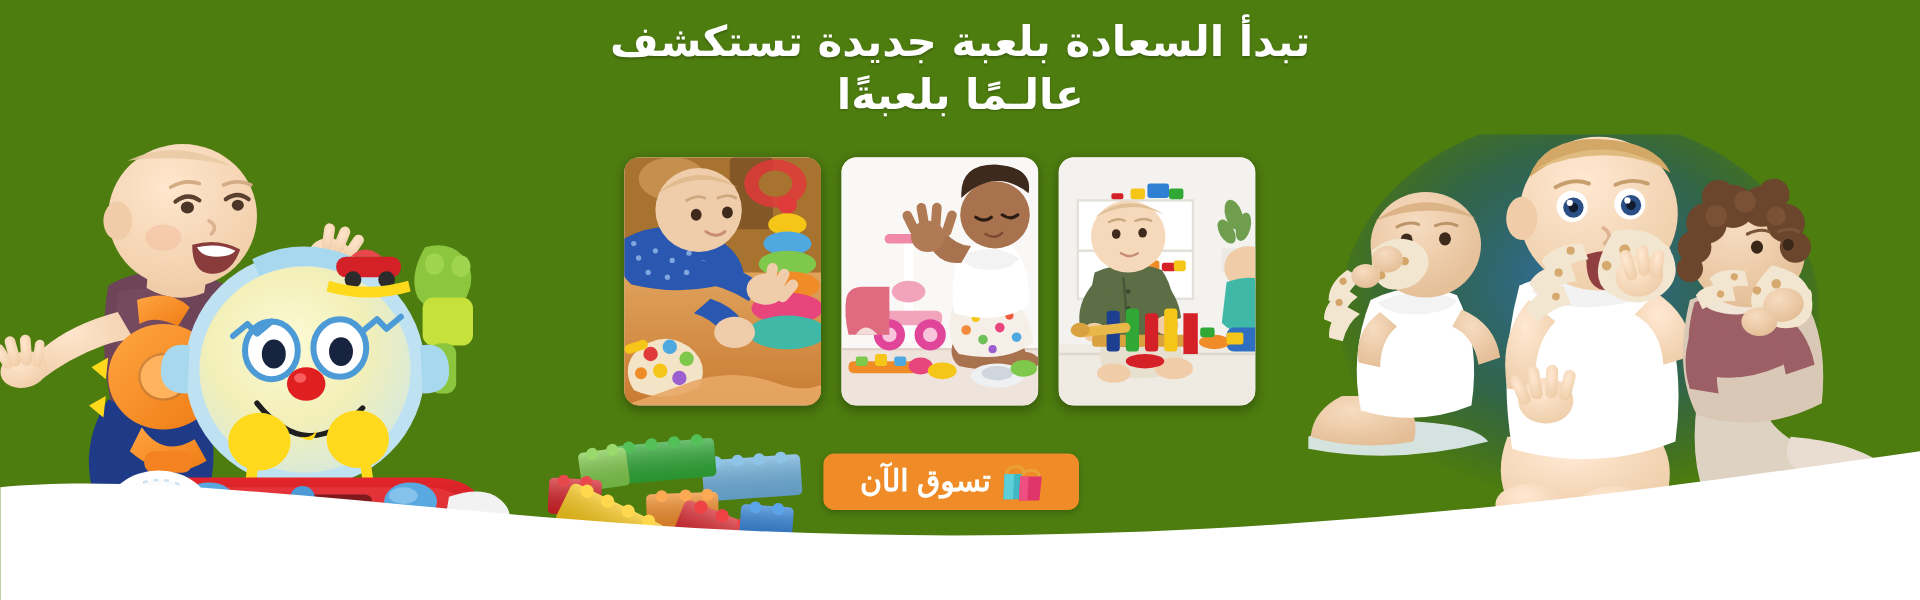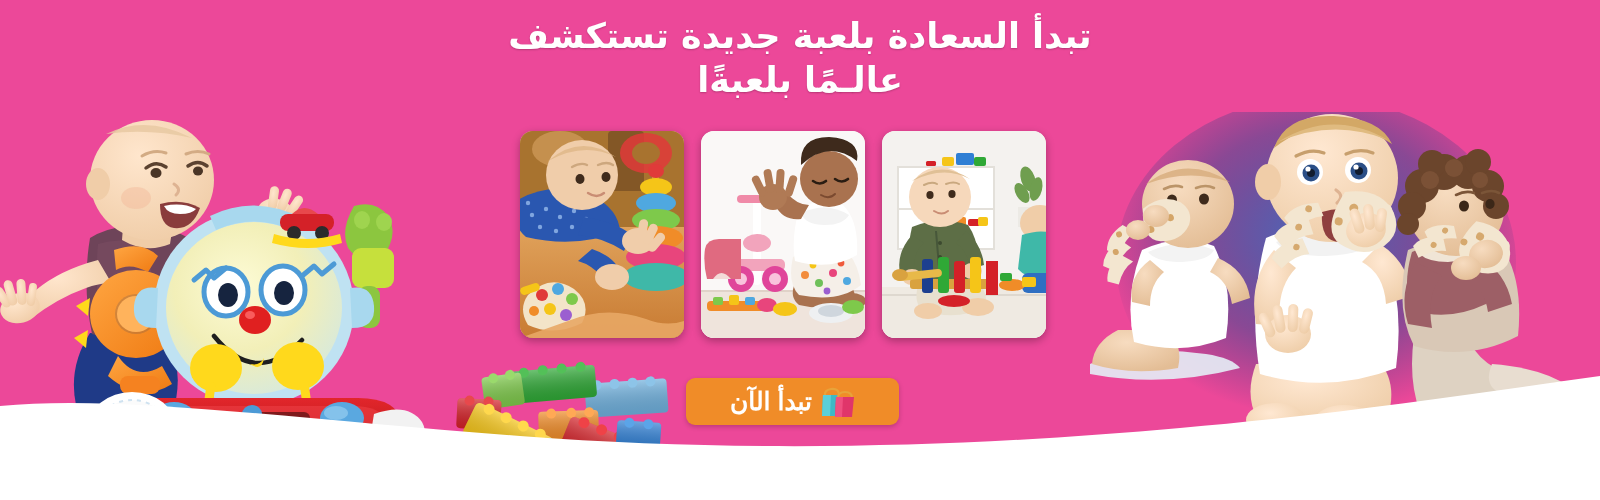--- a/index.html
+++ b/index.html
@@ -7,21 +7,21 @@
   html, body {
     width:1600px; height:500px;
     overflow:hidden;
     background:#ffffff;
     font-family:"DejaVu Sans","Liberation Sans",sans-serif;
   }
 
   .banner {
     position:relative;
     width:1600px; height:500px;
-    background:#ec4899;
+    background:#4d7c0f;
     overflow:hidden;
   }
 
   
   .wave {
     position:absolute;
     left:0; bottom:0;
     width:1600px; height:130px;
     z-index:6;
     pointer-events:none;
@@ -848,21 +848,21 @@
 
         <path d="M4 11 q-1 -6 6 -7 q7 -1 8 5" fill="none" stroke="#e8a33a" stroke-width="2.2" stroke-linecap="round"></path>
         <path d="M2 10 l16 0 l-1 21 l-16 0 z" fill="#3fb8c4"></path>
         <path d="M2 10 l8 0 l-1 21 l-8 0 z" fill="#5ccfd8"></path>
 
         <path d="M17 13 q0 -6 7 -6 q7 0 7 6" fill="none" stroke="#e8a33a" stroke-width="2.2" stroke-linecap="round"></path>
         <path d="M15 12 l18 0 l-2 20 l-17 0 z" fill="#e0356a"></path>
         <path d="M15 12 l7 0 l-1 20 l-7 0 z" fill="#ef4f80"></path>
       </svg>
     </span>
-    <span class="cta-label">تبدأ الآن</span>
+    <span class="cta-label">تسوق الآن</span>
   </button>
 
   <svg class="wave" viewBox="0 0 1600 130" preserveAspectRatio="none" xmlns="http://www.w3.org/2000/svg">
     <path d="M0 36
              C 120 24, 300 50, 520 66
              C 760 84, 980 76, 1180 58
              C 1340 44, 1470 24, 1600 6
              L1600 130 L0 130 Z" fill="#ffffff"></path>
   </svg>
 

